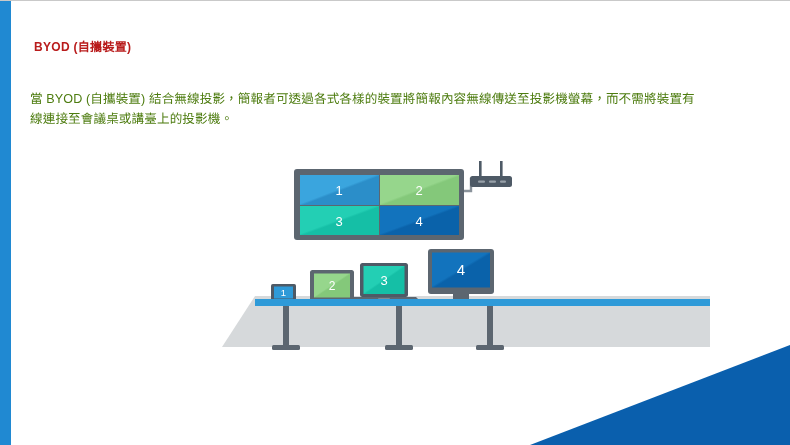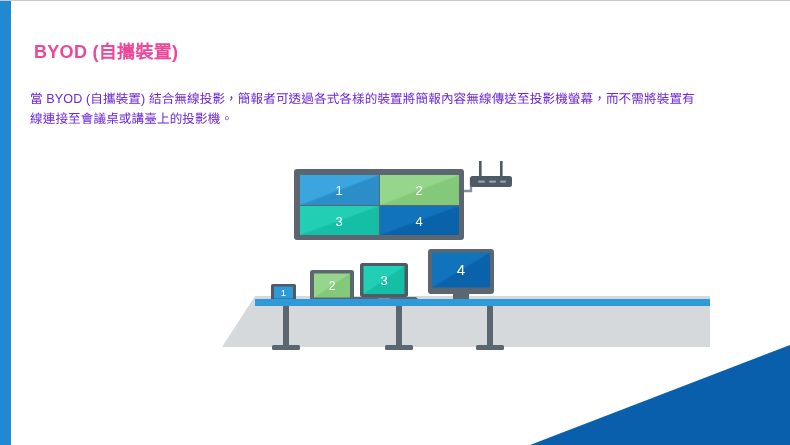--- a/index.html
+++ b/index.html
@@ -27,35 +27,35 @@
     top: 0;
     width: 11px;
     height: 445px;
     background: #2089d2;
   }
   
   .slide-title {
     position: absolute;
     left: 34px;
     top: 36px;
-    font-size: 18px;
+    font-size: 12px;
     font-weight: bold;
-    color: #ec4899;
+    color: #b91c1c;
     letter-spacing: 0.3px;
     white-space: nowrap;
   }
   
   .body-text {
     position: absolute;
     left: 30px;
     top: 88px;
     width: 668px;
     font-size: 12.6px;
     line-height: 20px;
-    color: #6d28d9;
+    color: #4d7c0f;
     letter-spacing: 0.1px;
   }
   
   .illustration {
     position: absolute;
     left: 0;
     top: 150px;
     width: 790px;
     height: 200px;
   }

